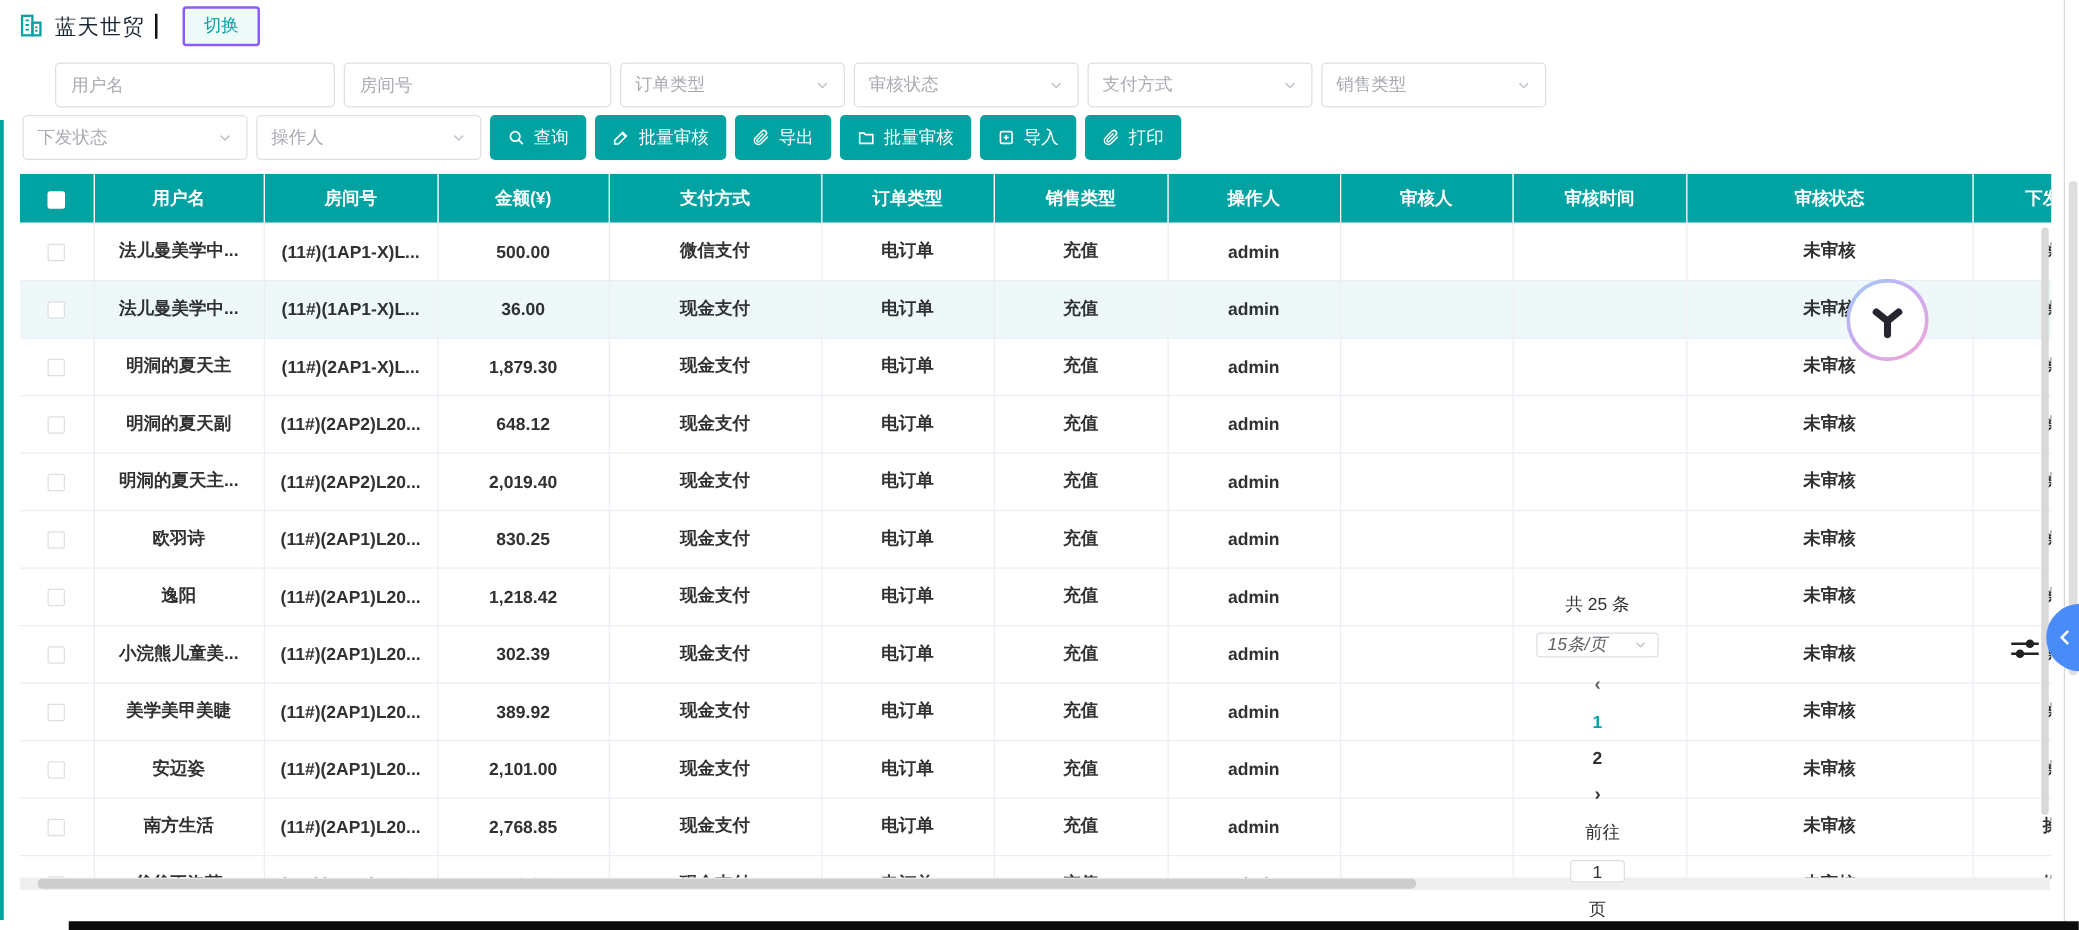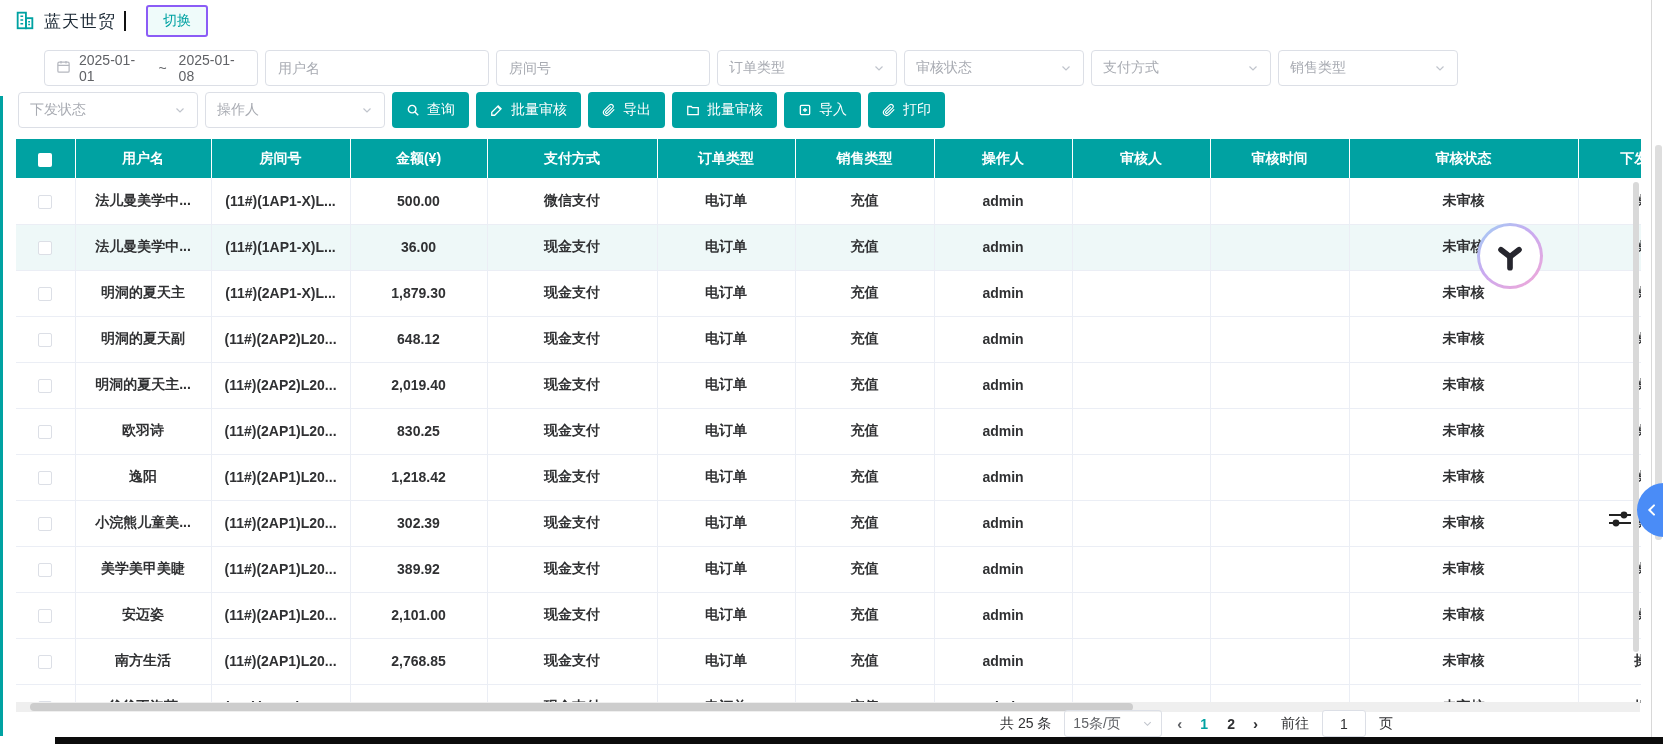--- a/index.html
+++ b/index.html
@@ -59,23 +59,23 @@
     border:3px solid transparent;
     background:linear-gradient(#fff,#fff) padding-box,
                linear-gradient(140deg,#9fd0f5 0%,#c9aaf0 45%,#f3a8d6 100%) border-box;
     display:flex; align-items:center; justify-content:center; cursor:pointer; }
   .expand-btn { position:absolute; left:1637px; top:483px; width:54px; height:54px; border-radius:50%;
     background:#4a8cf7; display:flex; align-items:center; padding-left:7px; cursor:pointer; }
   .sliders { position:absolute; left:1607px; top:508px; cursor:pointer; }
 
   
   .pagination { position:absolute; top:710px; left:1000px; width:556px; height:27px;
-    display:flex; align-items:center; gap:13px; font-size:14px; color:#303133; }
+    display:flex; align-items:center; justify-content:flex-end; gap:13px; font-size:14px; color:#303133;flex-direction:column; }
   .pg-select { width:98px; height:27px; border:1px solid #dcdfe6; border-radius:3px;
-    display:flex; align-items:center; justify-content:space-between; padding:0 8px; color:#606266; cursor:pointer; }
+    display:flex; align-items:center; justify-content:space-between; padding:0 8px; color:#606266; cursor:pointer;font-style:italic; }
   .pg-arrow { font-size:15px; font-weight:700; color:#606266; cursor:pointer; padding:0 2px; }
   .pg-num { font-weight:700; cursor:pointer; padding:0 3px; }
   .pg-num.active { color:#00a2a2; }
   .goto-input { width:44px; height:27px; border:1px solid #dcdfe6; border-radius:3px; text-align:center;
     font-size:14px; color:#303133; outline:none; font-family:"Liberation Sans","DejaVu Sans",sans-serif; }
 </style>
 </head>
 <body>
 
 <div class="accent-line"></div>
@@ -87,31 +87,20 @@
       <rect x="13" y="10" width="7" height="11"></rect>
       <path d="M7 8h3M7 12h3M7 16h3M15.5 14h2M15.5 17h2" stroke-width="1.6"></path>
     </svg>
   </span>
   <span class="app-title">蓝天世贸</span>
   <span class="caret"></span>
   <button class="switch-btn">切换</button>
 </div>
 
 <div class="frow" style="top:50px; left:44px;">
-  <div class="box date-box">
-    <span>
-      <svg width="15" height="15" viewBox="0 0 24 24" fill="none" stroke="#b5b8bf" stroke-width="2">
-        <rect x="3" y="5" width="18" height="16" rx="2"></rect>
-          <path d="M8 3v4M16 3v4M3 10h18"></path>
-      </svg>
-    </span>
-    <span>2025-01-01</span>
-    <span class="tilde">~</span>
-    <span>2025-01-08</span>
-  </div>
   <input class="txt" placeholder="用户名" style="">
   <input class="txt" style="width: 214px;" placeholder="房间号">
   <div class="box sel sel-180">
     <span>订单类型</span>
     <span class="chev">
       <svg width="12" height="12" viewBox="0 0 24 24" fill="none" stroke="#c0c4cc" stroke-width="2.4">
           <path d="M5 9l7 7 7-7"></path>
         </svg>
     </span>
   </div>

